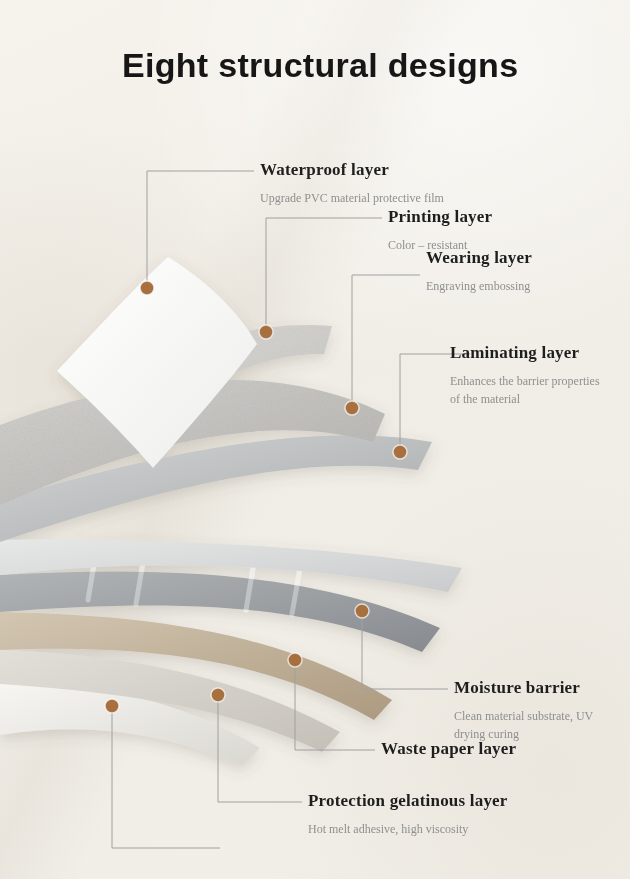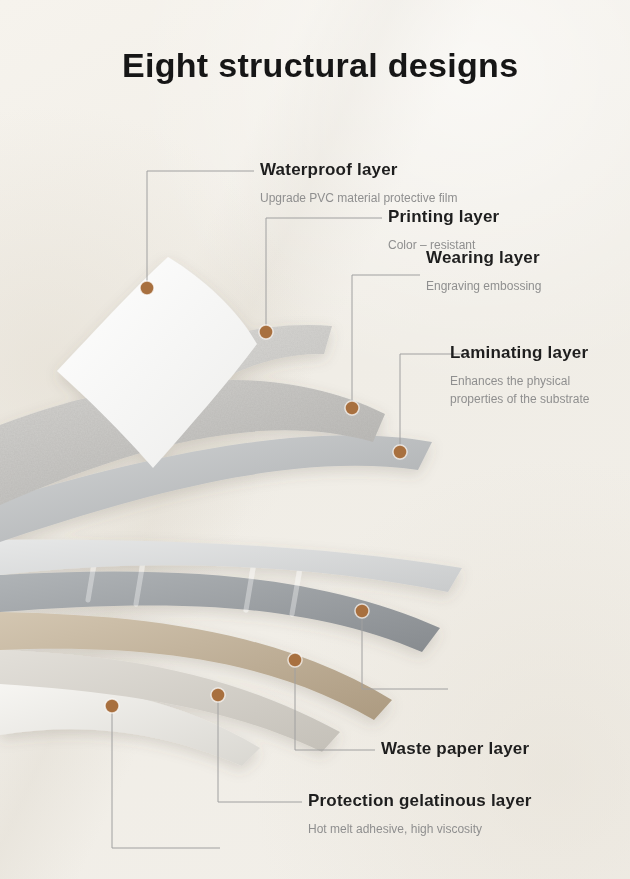--- a/index.html
+++ b/index.html
@@ -18,21 +18,21 @@
 
   .title {
     position:absolute; left:122px; top:46px;
     font-size:34px; font-weight:700; color:#161616; letter-spacing:.3px;
     white-space:nowrap;
     text-align:right;
   }
 
   svg.stack { position:absolute; left:0; top:0; }
 
-  .callout { position:absolute; }
+  .callout { position:absolute;font-family:Liberation Serif, serif; }
   .c-label {
     font-size:17px; font-weight:700; color:#1e1e1e;
     letter-spacing:.2px; white-space:nowrap;
   }
   .c-desc {
     font-size:12px; color:#8f8f8f; margin-top:9px; line-height:1.5;
   }
 </style>
 </head>
 <body>
@@ -148,23 +148,27 @@
     <div class="c-desc">Color – resistant</div>
   </div>
 
   <div class="callout" style="left:426px; top:248px">
     <div class="c-label">Wearing layer</div>
     <div class="c-desc">Engraving embossing</div>
   </div>
 
   <div class="callout" style="left:450px; top:343px">
     <div class="c-label">Laminating layer</div>
-    <div class="c-desc" style="width:150px">Enhances the physical properties of the substrate</div>
+    <div class="c-desc" style="width:150px">Enhances the barrier properties of the material</div>
   </div>
 
+  <div class="callout" style="left:454px; top:678px">
+    <div class="c-label">Moisture barrier</div>
+    <div class="c-desc" style="width:160px">Clean material substrate, UV drying curing</div>
+  </div>
 
   <div class="callout" style="left:381px; top:739px">
     <div class="c-label">Waste paper layer</div>
   </div>
 
   <div class="callout" style="left:308px; top:791px">
     <div class="c-label">Protection gelatinous layer</div>
     <div class="c-desc">Hot melt adhesive, high viscosity</div>
   </div>
 

